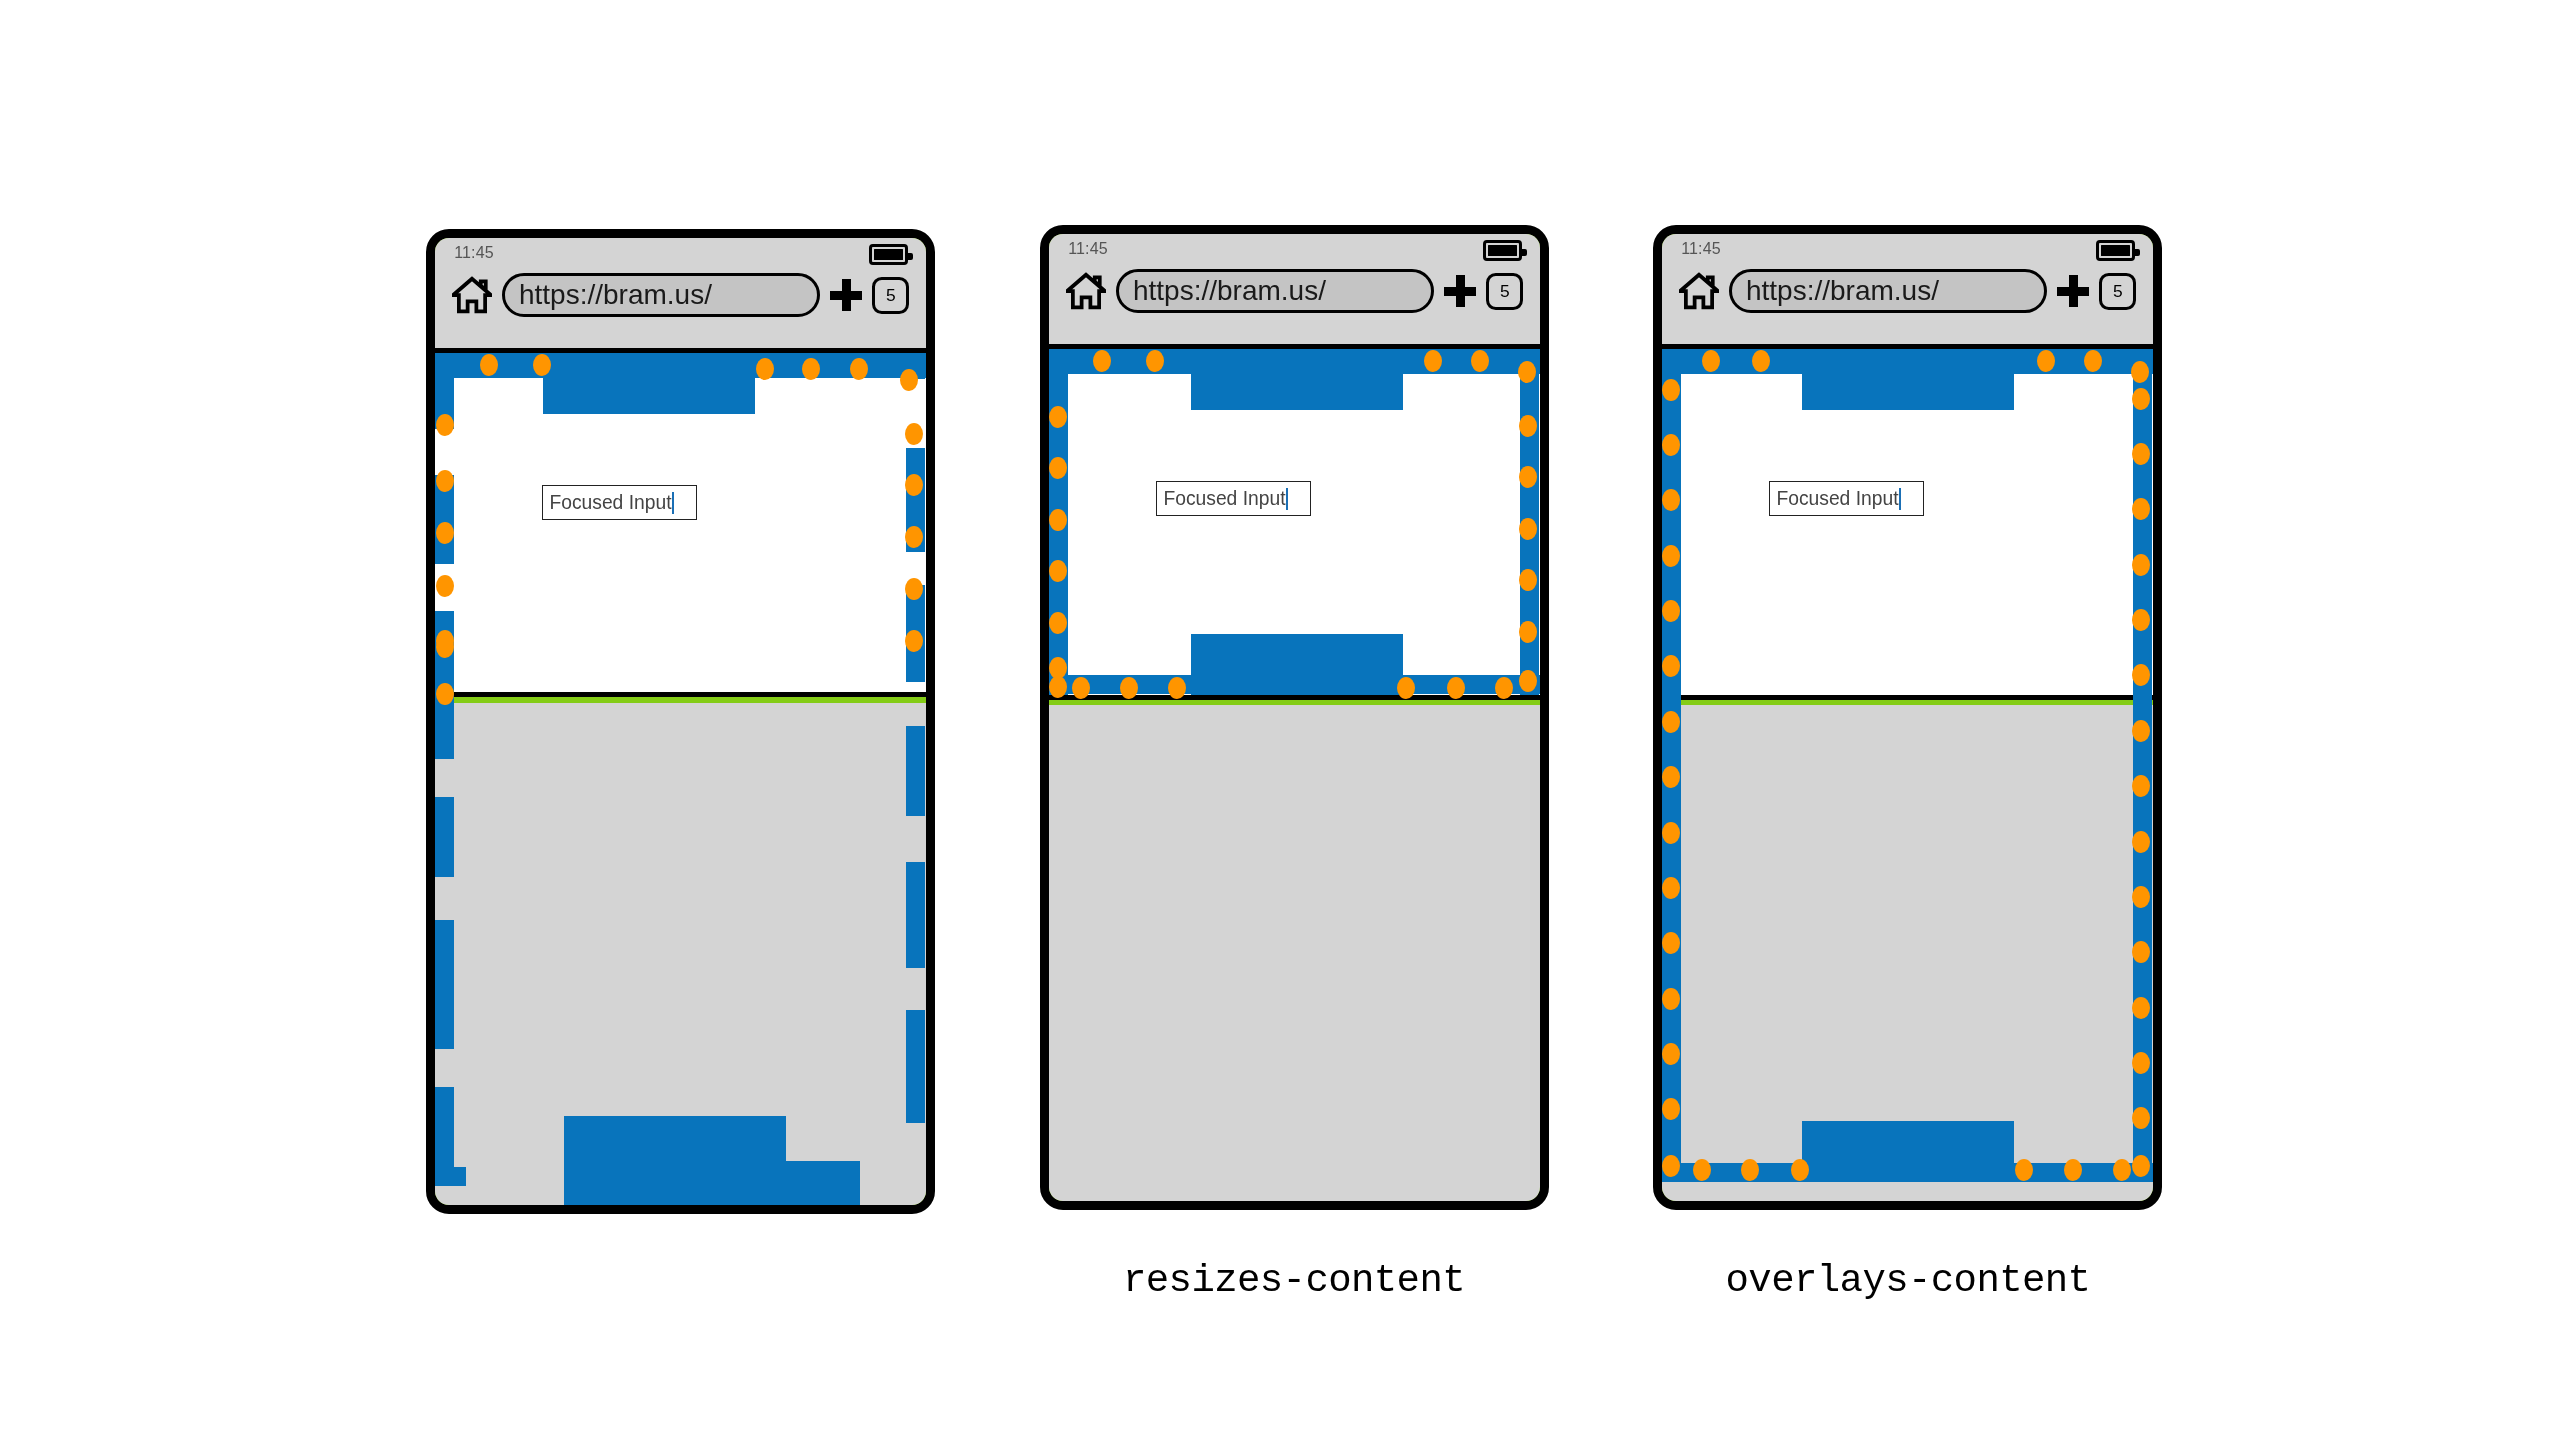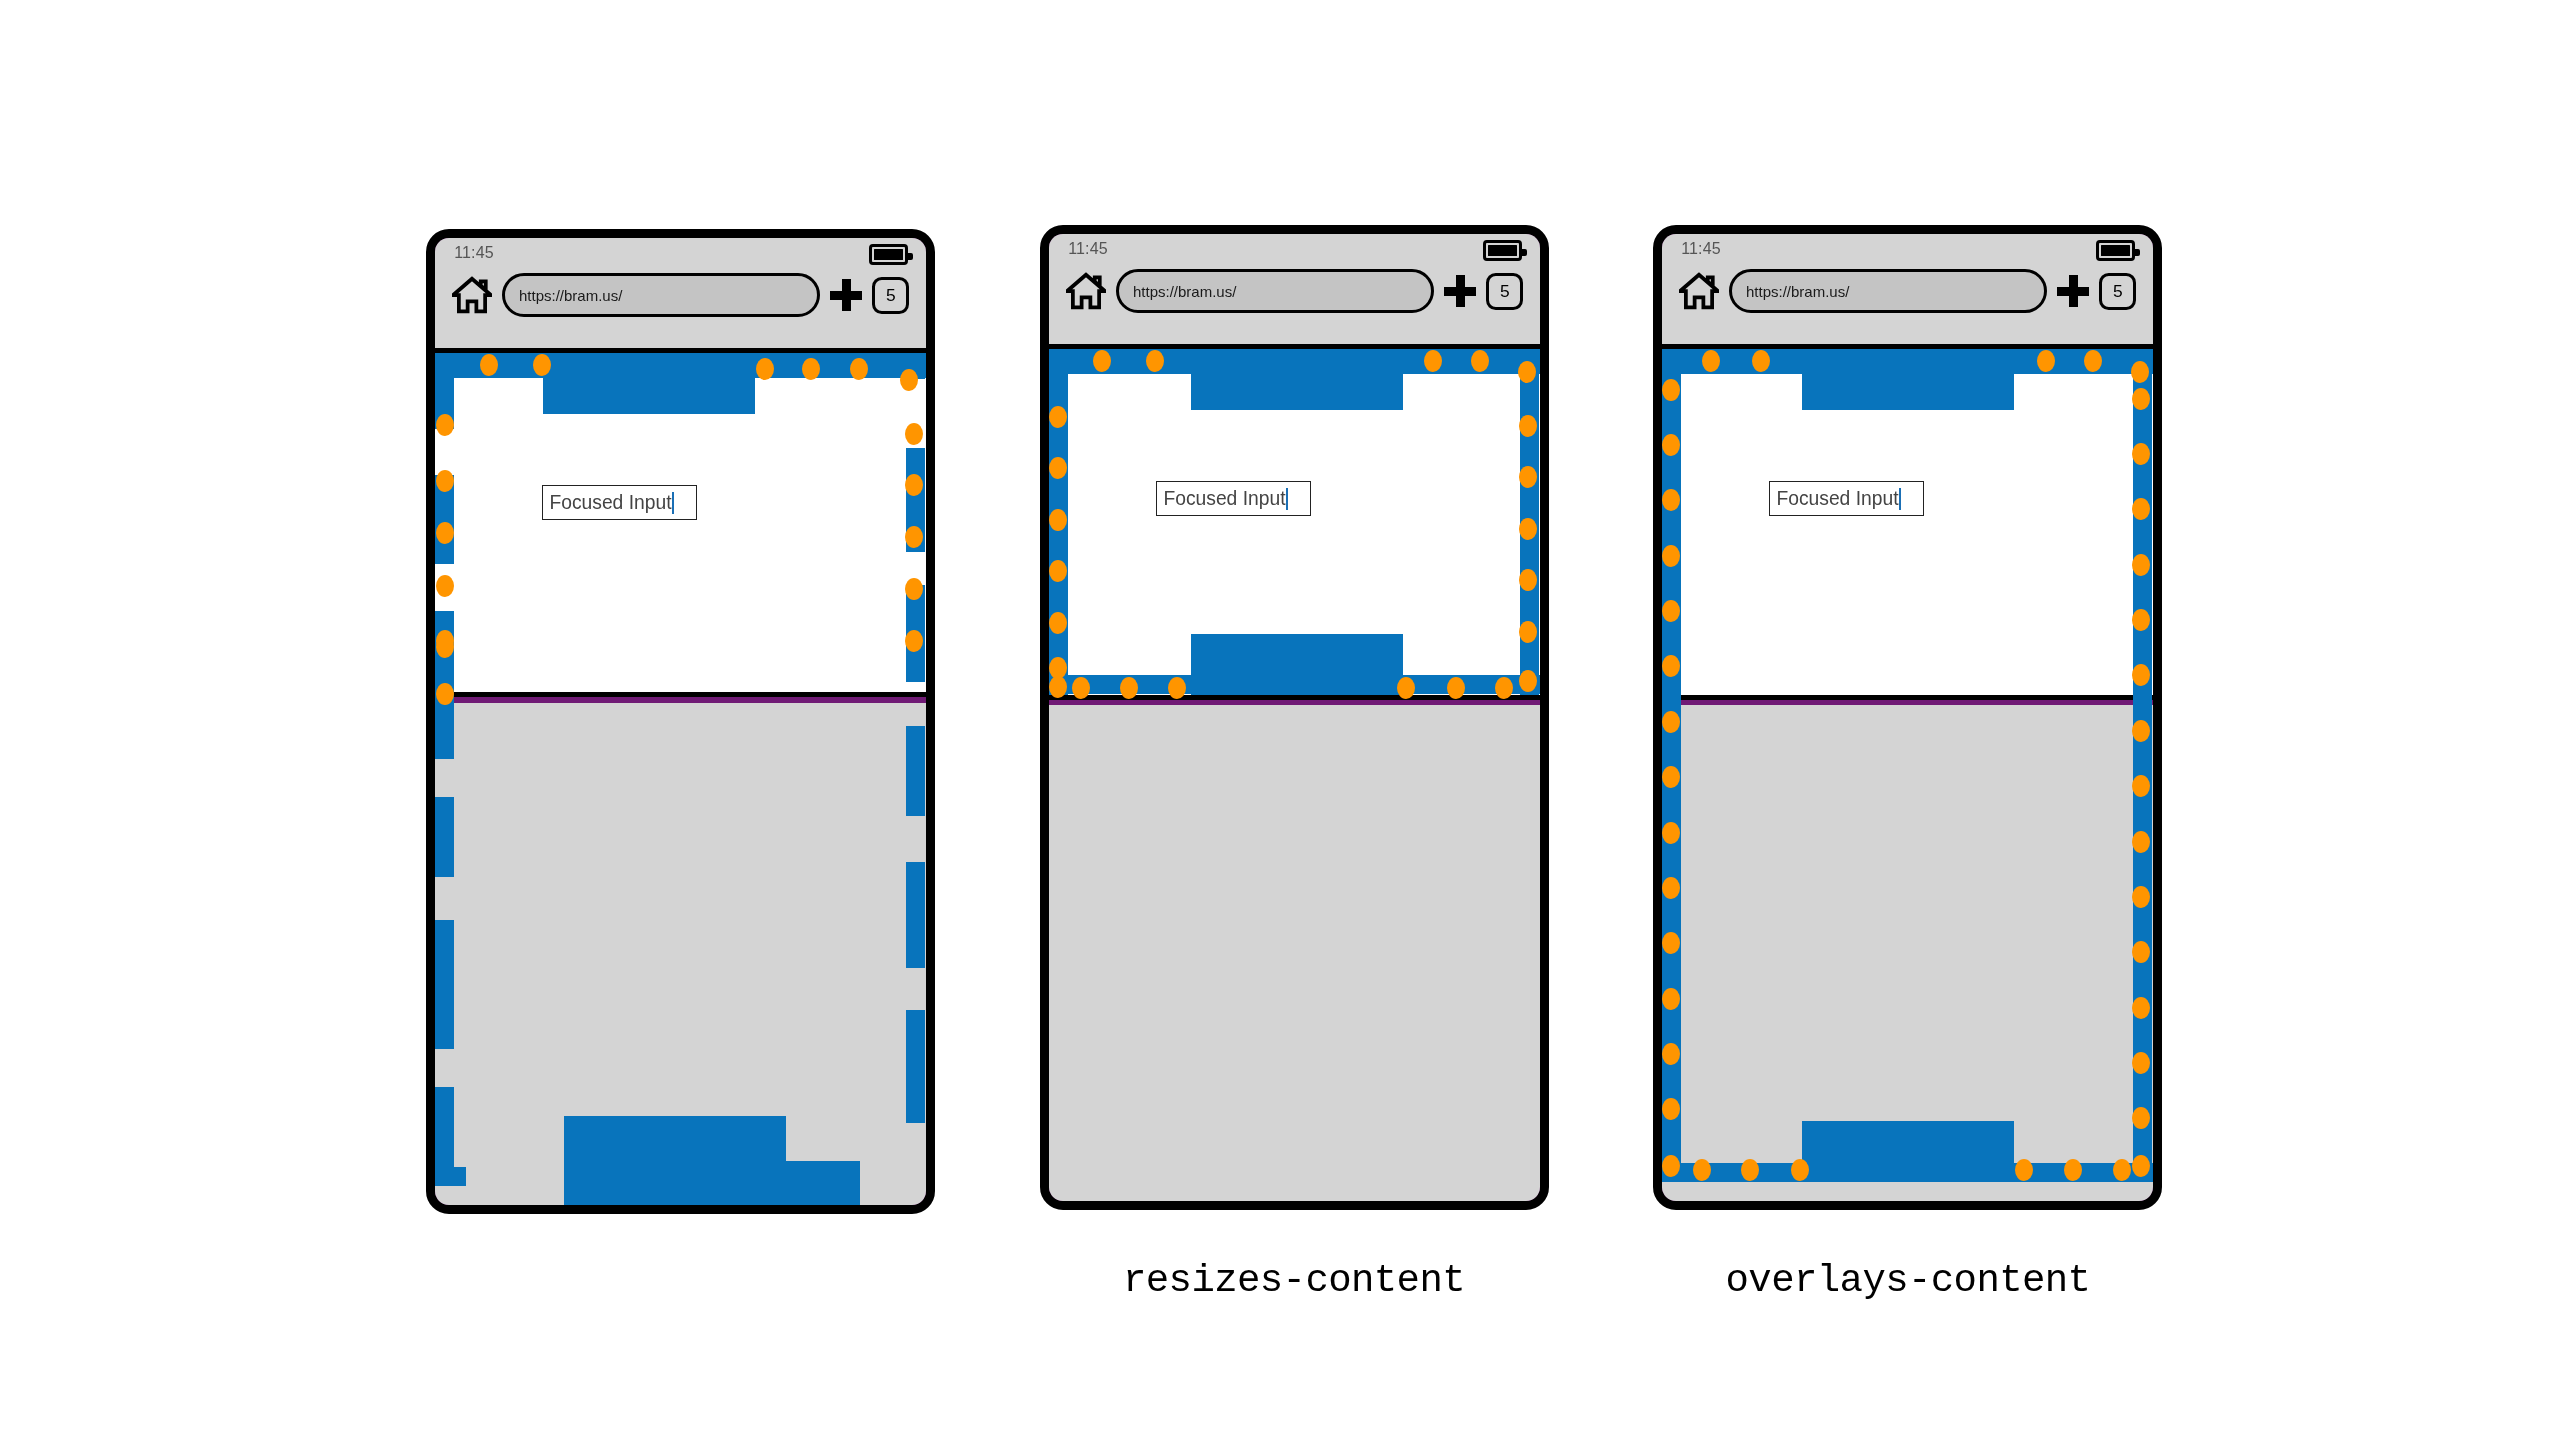--- a/index.html
+++ b/index.html
@@ -10,21 +10,21 @@
     overflow: hidden;
   }
   #stage { position: relative; width: 2576px; height: 1449px; }
 
   
   .phone {
     position: absolute;
     width: 509px; height: 985px;
     border: 9px solid #000000;
     border-radius: 23px;
-    background: #701a75;
+    background: #84cc16;
     overflow: hidden;
   }
   .phone-1 { left: 426px; top: 229px; }
   .phone-2 { left: 1040px; top: 225px; }
   .phone-3 { left: 1653px; top: 225px; }
 
   
   .chrome {
     position: relative;
     height: 115px;
@@ -61,21 +61,21 @@
     flex: 1 1 auto;
     height: 44px;
     border: 3.9px solid #000;
     border-radius: 26px;
     background: #c4c4c4;
     display: flex; align-items: center;
     padding: 0 14px;
     overflow: hidden;
   }
   .url-text {
-    font-size: 15px; color: #1a1a1a; white-space: nowrap;
+    font-size: 28px; color: #1a1a1a; white-space: nowrap;
     font-family: "Liberation Sans", sans-serif;
   }
   .plus-icon { flex: 0 0 auto; width: 32px; height: 32px; position: relative; }
   .plus-icon::before, .plus-icon::after {
     content: ""; position: absolute; background: #000;
   }
   .plus-icon::before { left: 0; top: 11.6px; width: 32px; height: 9px; }
   .plus-icon::after  { top: 0; left: 11.6px; height: 32px; width: 9px; }
   .tab-count {
     flex: 0 0 auto;

